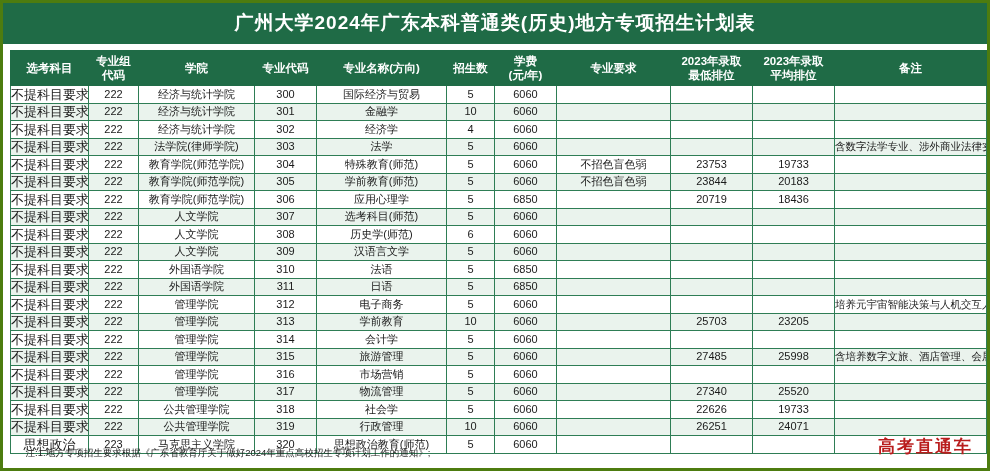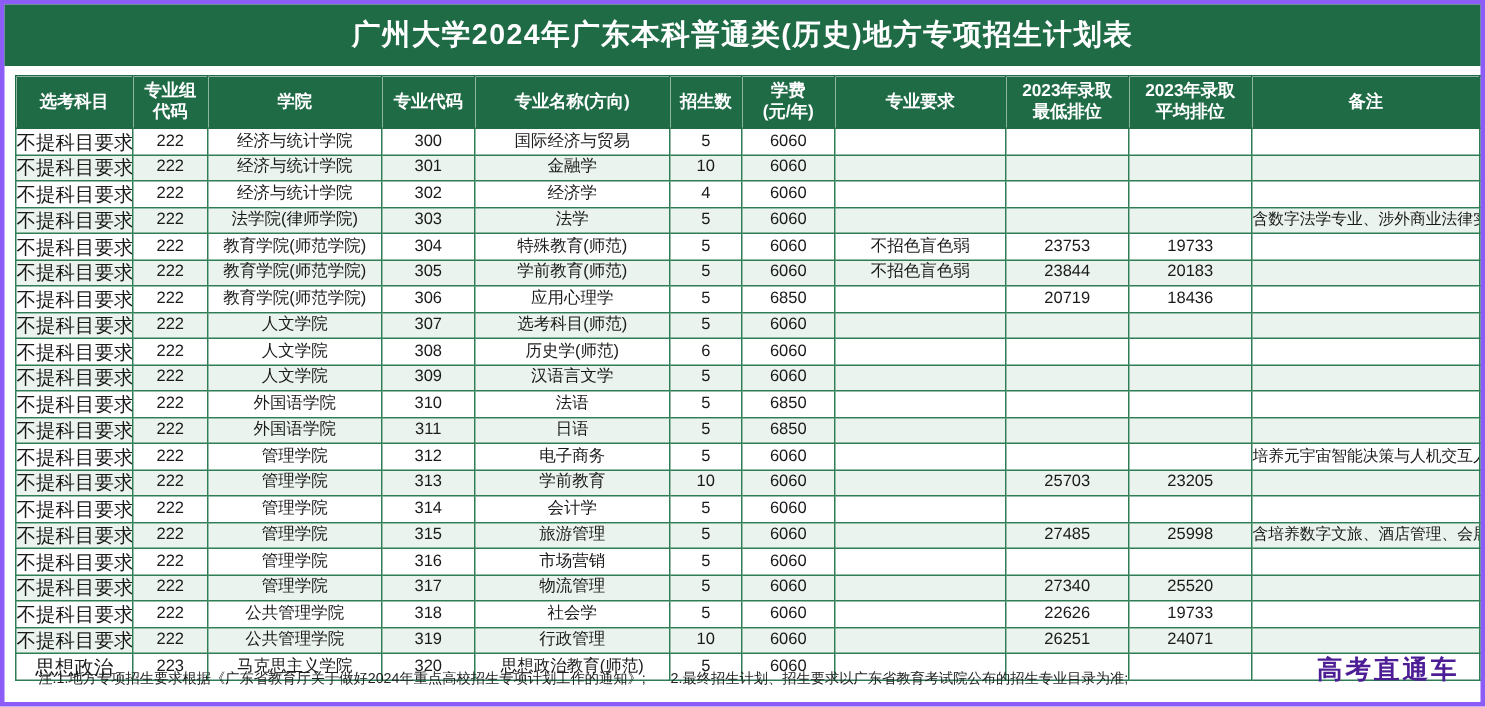--- a/index.html
+++ b/index.html
@@ -11,21 +11,21 @@
     height: 471px;
     background: #ffffff;
     font-family: "Liberation Sans", sans-serif;
     overflow: hidden;
   }
   .page {
     position: relative;
     width: 990px;
     height: 471px;
     box-sizing: border-box;
-    border: 3px solid #8b5cf6;
+    border: 3px solid #4d7c0f;
     background: #ffffff;
   }
   .title-bar {
     background: #1f6b46;
     color: #ffffff;
     text-align: center;
     font-size: 19px;
     font-weight: bold;
     letter-spacing: 1px;
     padding: 7px 0 8px 0;
@@ -95,21 +95,21 @@
   }
   .footnotes .row2 {
     padding-left: 14px;
   }
   .watermark {
     position: absolute;
     right: 14px;
     bottom: 10px;
     font-size: 17px;
     font-weight: bold;
-    color: #4c1d95;
+    color: #b91c1c;
     letter-spacing: 2px;
   }
 </style>
 </head>
 <body>
 
 <div class="page">
 
   <div class="title-bar">广州大学2024年广东本科普通类(历史)地方专项招生计划表</div>
 
@@ -417,19 +417,18 @@
             <td></td>
             <td class="remark"></td>
           </tr>
         </tbody>
     </table>
   </div>
 
   <div class="footnotes">
     <div class="row1">
       <span class="f1">注:1.地方专项招生要求根据《广东省教育厅关于做好2024年重点高校招生专项计划工作的通知》;</span>
-      <span class="f3">2.最终招生计划、招生要求以广东省教育考试院公布的招生专业目录为准;</span>
     </div>
   </div>
 
   <div class="watermark">高考直通车</div>
 
 </div>
 
 </body></html>

